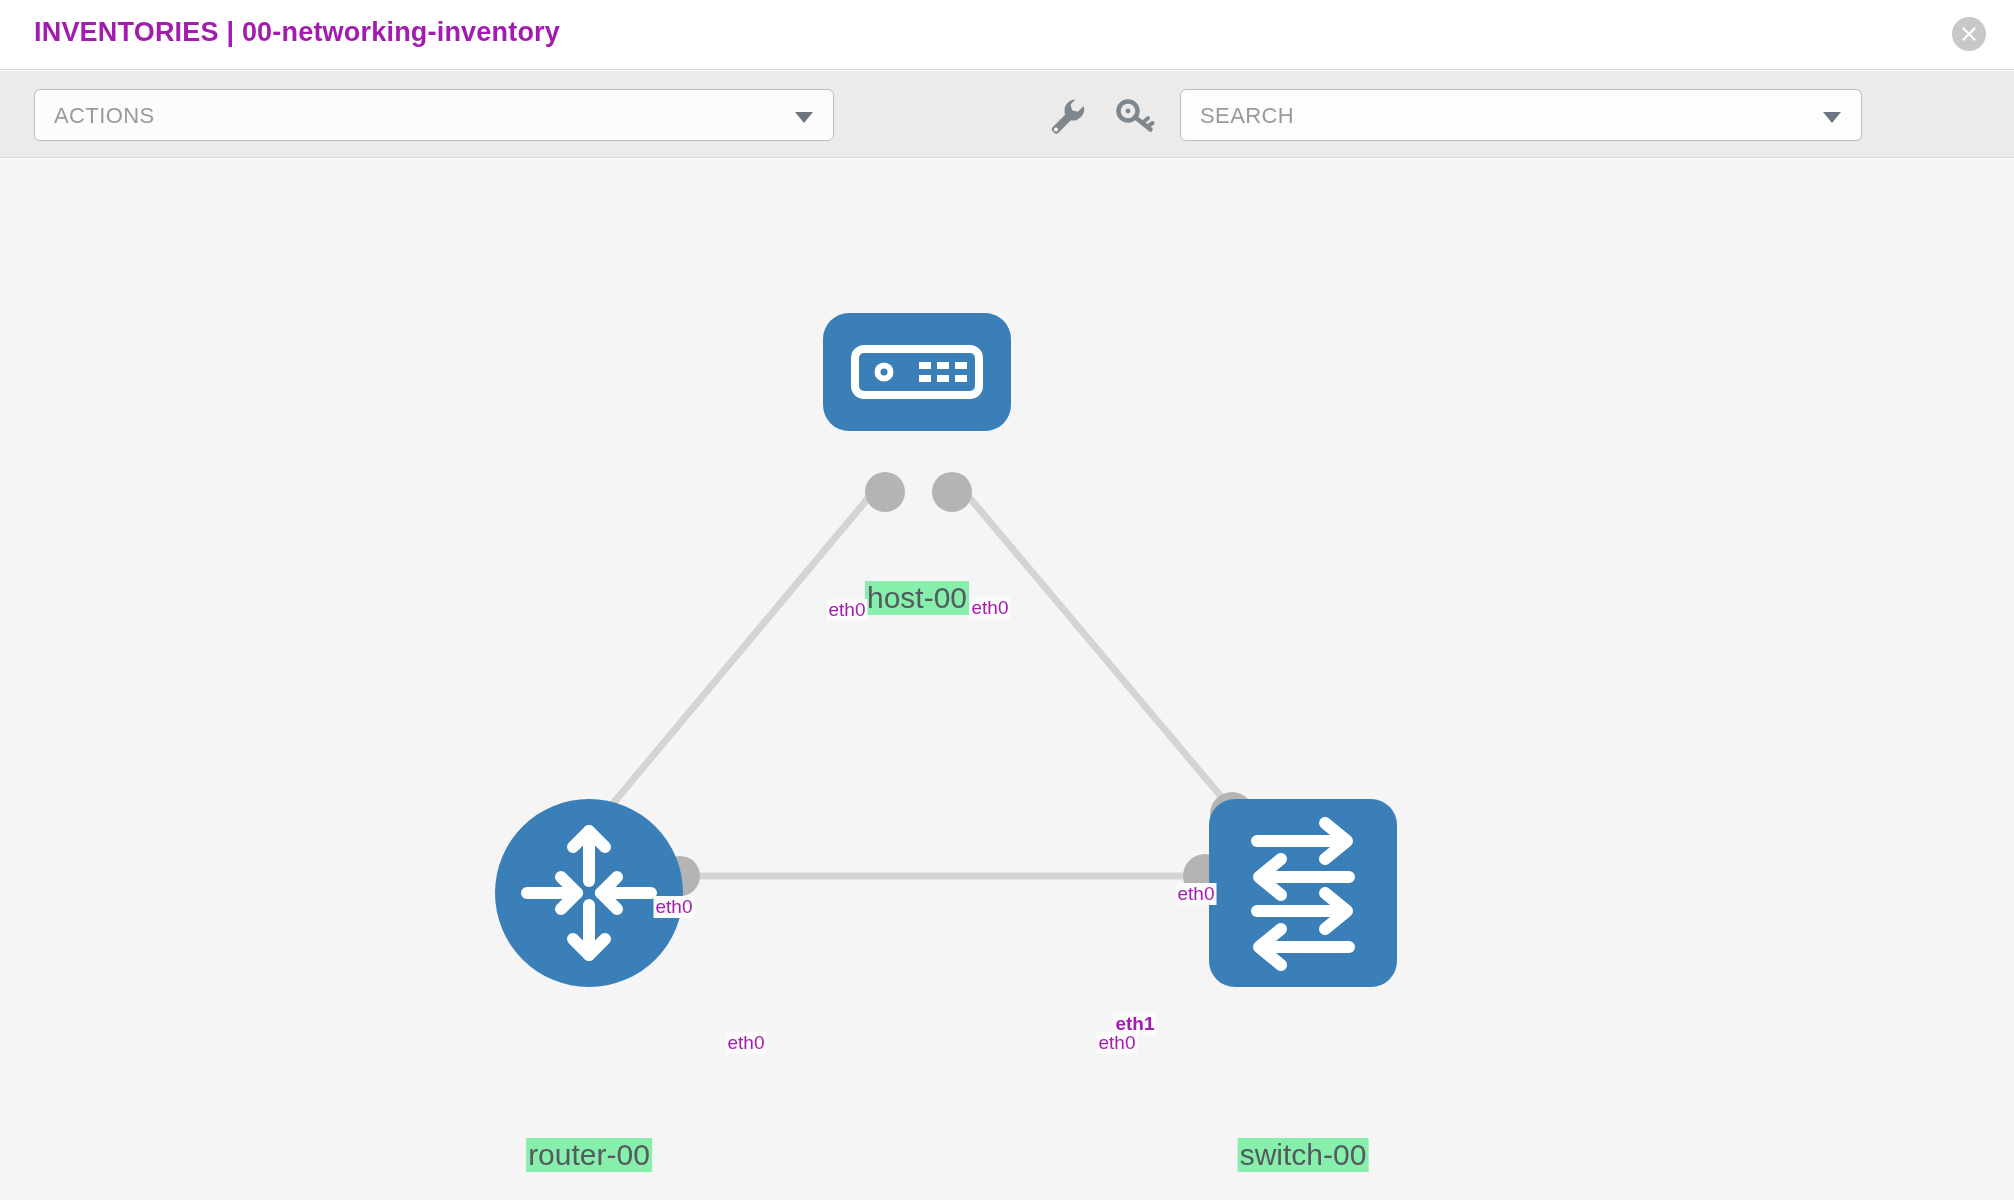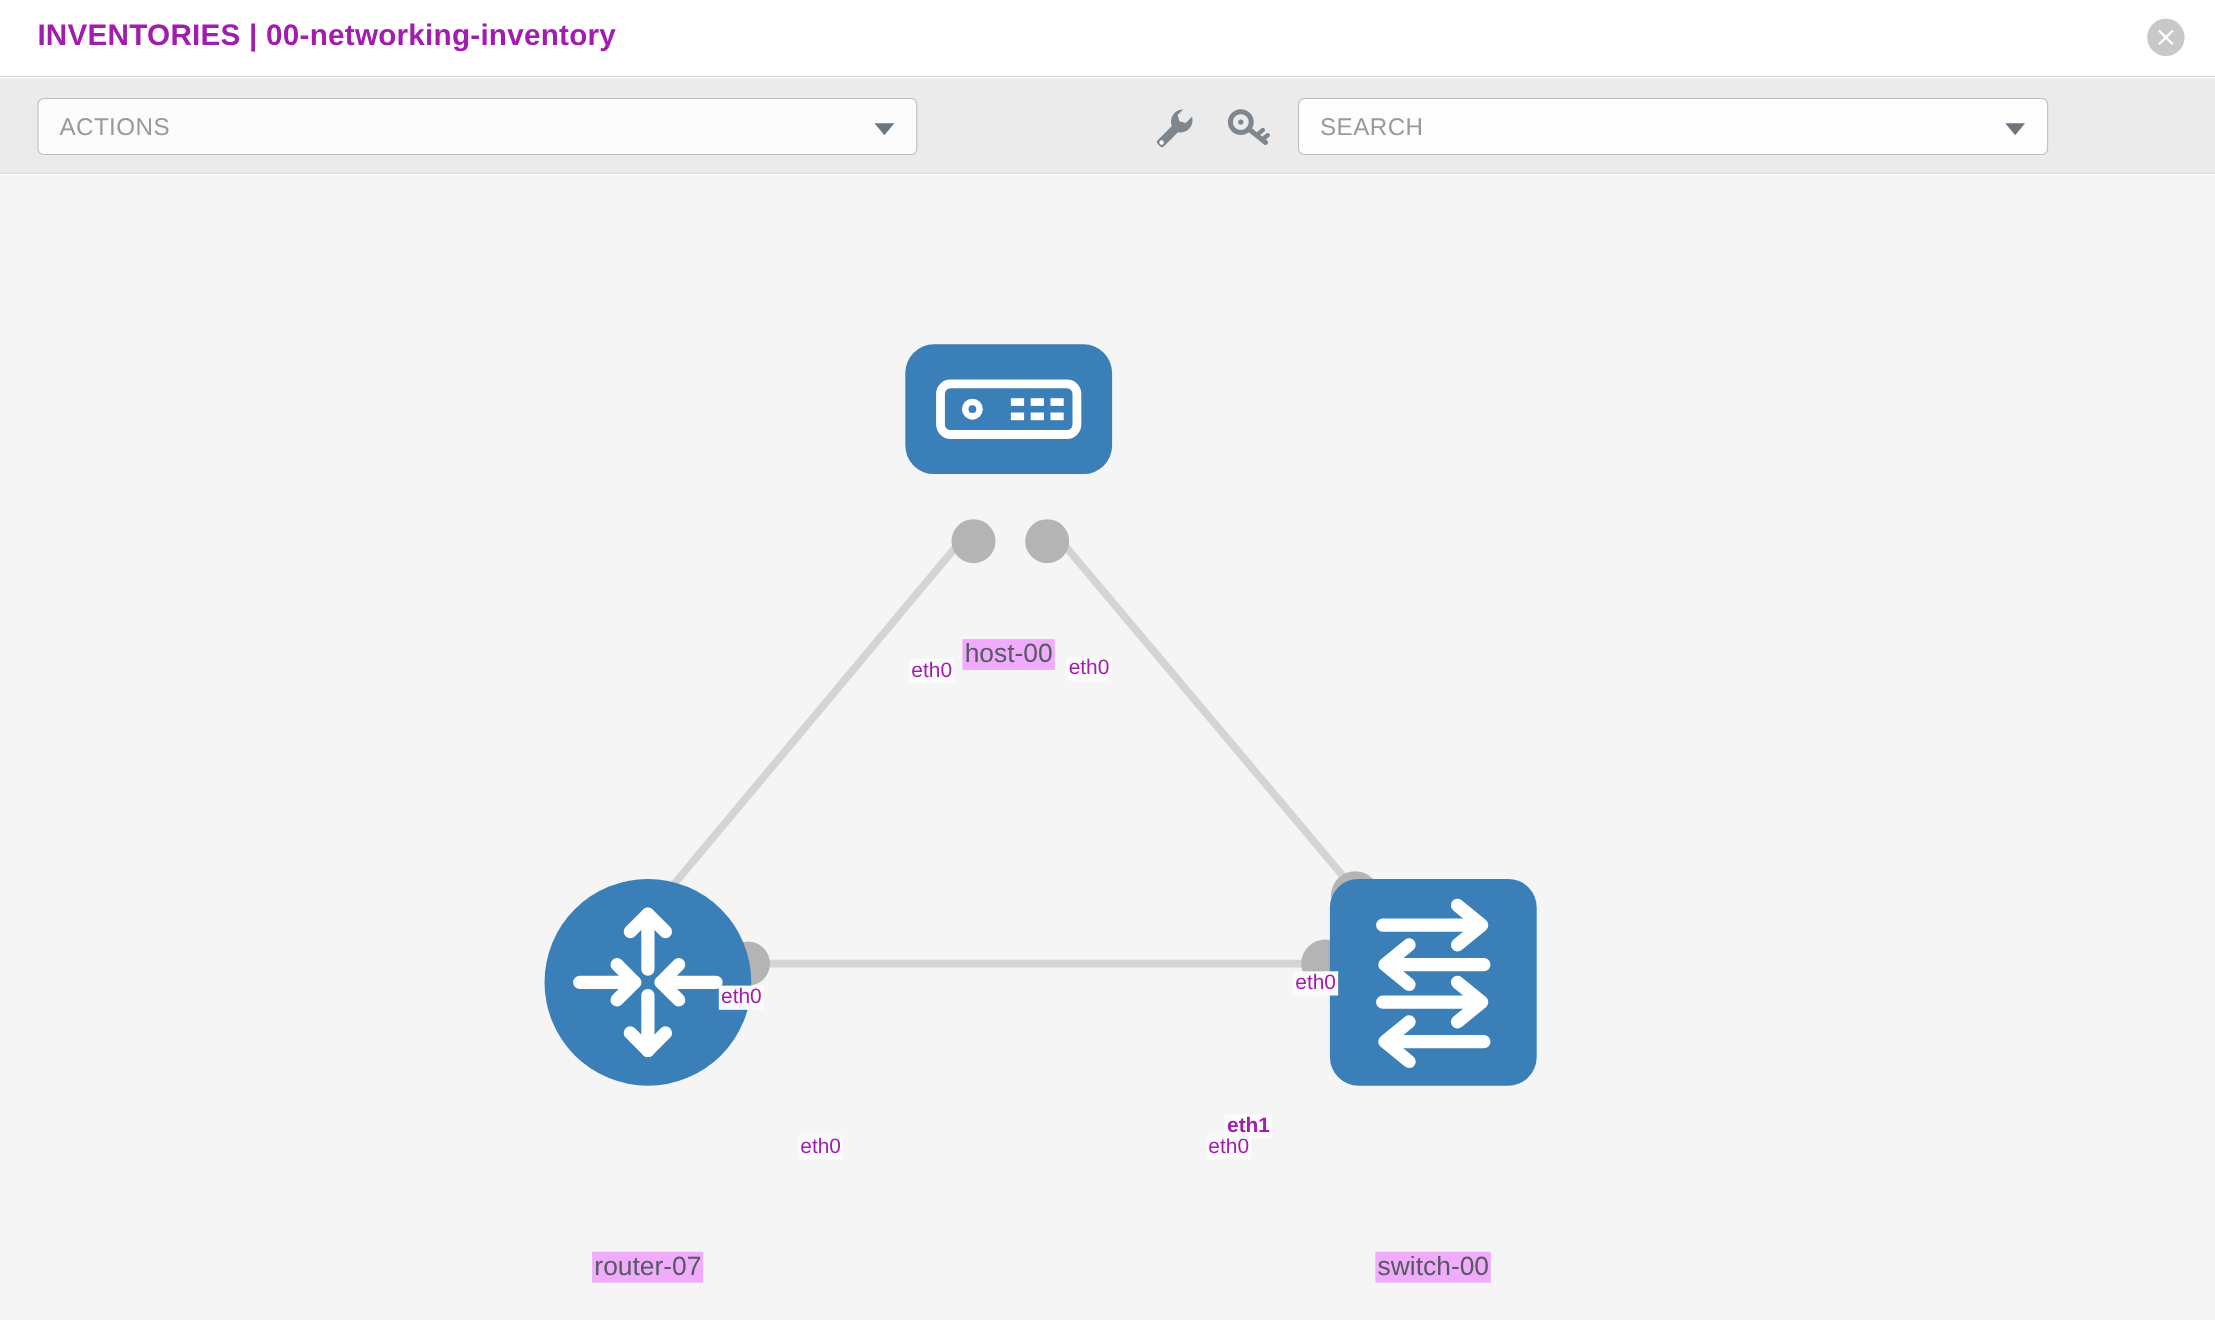--- a/index.html
+++ b/index.html
@@ -122,23 +122,23 @@
   .topology-svg {
     position: absolute;
     top: 0; left: 0;
     width: 2014px;
     height: 1041px;
   }
 
   
   .node-label {
     position: absolute;
-    font-size: 24px;
+    font-size: 30px;
     color: #555a5e;
-    background: #f0abfc;
+    background: #86efac;
     white-space: nowrap;
     padding: 0 2px;
     transform: translateX(-50%);
   }
   .iface-label {
     position: absolute;
     font-size: 19px;
     color: #a21caf;
     background: #fbfbfb;
     white-space: nowrap;
@@ -252,21 +252,21 @@
         <line x1="48" y1="112" x2="136" y2="112"></line>
         <polyline points="116,94 138,112 116,130"></polyline>
 
         <line x1="140" y1="148" x2="52" y2="148"></line>
         <polyline points="72,130 50,148 72,166"></polyline>
       </g>
     </g>
   </svg>
 
   <div class="node-label" style="left:917px; top:422px;">host-00</div>
-  <div class="node-label" style="left:589px; top:979px;">router-07</div>
+  <div class="node-label" style="left:589px; top:979px;">router-00</div>
   <div class="node-label" style="left:1303px; top:979px;text-align:right;">switch-00</div>
 
   <div class="iface-label" style="left:847px;  top:440px;">eth0</div>
   <div class="iface-label" style="left:990px;  top:438px;">eth0</div>
   <div class="iface-label" style="left:674px;  top:737px;">eth0</div>
   <div class="iface-label" style="left:1196px; top:724px;">eth0</div>
   <div class="iface-label" style="left:746px;  top:873px;">eth0</div>
   <div class="iface-label" style="left:1117px; top:873px;">eth0</div>
   <div class="iface-label" style="left:1135px; top:854px;font-weight:bold;">eth1</div>
 

